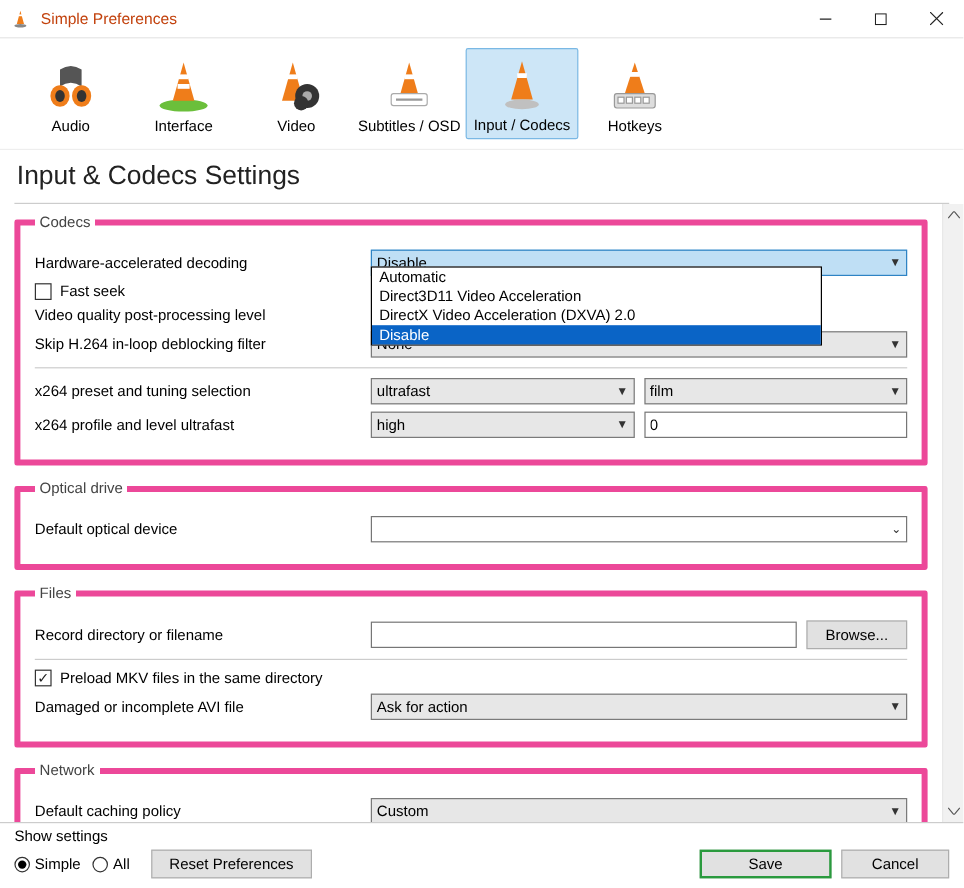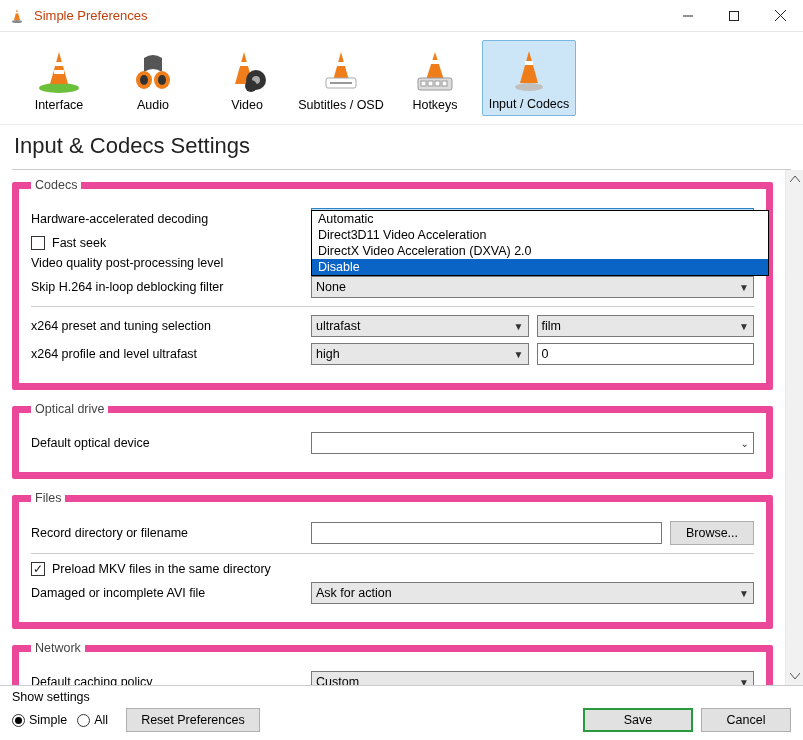--- a/index.html
+++ b/index.html
@@ -14,21 +14,21 @@
   .tab.selected { background:#cde6f7; border:1px solid #7ab8e4;}
   .tab-label { font-size:12.5px; color:#000; margin-top:4px; white-space:nowrap;}
   .tabicon { width:48px; height:46px; display:flex; align-items:flex-end; justify-content:center;}
   .heading { font-size:22px; padding:8px 14px 10px; color:#222;}
   .hr { height:1px; background:#ccc; margin:0 12px;}
   .scrollwrap { display:flex; flex:1; min-height:0;}
   .scrollarea { flex:1; overflow:hidden; padding:0 10px 6px 10px;}
   .scrollbar { width:18px; background:#f1f1f1; display:flex; flex-direction:column; align-items:center; border-left:1px solid #e8e8e8;}
   .scrollbar .arrow{height:18px;display:flex;align-items:center;justify-content:center;width:100%;}
   .scrollbar .track{flex:1;width:100%;}
-  fieldset { border:7px solid #ec4899; border-radius:2px; margin:8px 2px 12px; padding:10px 12px 12px;}
+  fieldset { border:5px solid #ec4899; border-radius:2px; margin:8px 2px 12px; padding:10px 12px 12px;}
   legend { font-size:12.5px; color:#444; padding:0 4px;}
   .row { display:flex; align-items:center; margin:6px 0;}
   .lbl { font-size:12.5px; color:#000;}
   .col-label { width:280px;}
   .select { flex:1; height:22px; background:#e7e7e7; border:1px solid #7a7a7a; font-size:12.5px; padding:0 4px; display:flex; align-items:center; justify-content:space-between; cursor:default;}
   .select.light { background:#fff; border:1px solid #767676;}
   .select .caret{font-size:10px;color:#333;}
   .select-open { background:#bfdff5!important; border:1px solid #2e83c4;}
   .dropdown { position:absolute; background:#fff; border:1px solid #000; z-index:10; font-size:12.5px;}
   .dropdown .opt { padding:1px 6px;}
@@ -76,107 +76,107 @@
         <line x1="0" y1="0" x2="11" y2="11"></line>
         <line x1="11" y1="0" x2="0" y2="11"></line>
       </svg>
     </div>
 </div>
 
 <div class="tabs">
   <div class="tab">
     <div class="tabicon">
         <svg width="46" height="44">
-          <ellipse cx="23" cy="38" rx="20" ry="5" fill="#6bbf3b"></ellipse>
-          <polygon points="23,2 32,34 14,34" fill="#ef7d1a"></polygon>
-          <rect x="19" y="12" width="8" height="4" fill="#fff"></rect>
-          <rect x="18" y="20" width="10" height="4" fill="#fff"></rect>
-        </svg>
-      </div>
-    <span class="tab-label">Interface</span>
-  </div>
-  <div class="tab">
-    <div class="tabicon">
-        <svg width="46" height="44">
           <path d="M14 8 Q23 2 32 8 L32 22 Q23 16 14 22 Z" fill="#555"></path>
           <ellipse cx="14" cy="30" rx="8" ry="9" fill="#ef7d1a"></ellipse>
           <ellipse cx="32" cy="30" rx="8" ry="9" fill="#ef7d1a"></ellipse>
           <ellipse cx="14" cy="30" rx="4" ry="5" fill="#333"></ellipse>
           <ellipse cx="32" cy="30" rx="4" ry="5" fill="#333"></ellipse>
         </svg>
       </div>
     <span class="tab-label">Audio</span>
   </div>
   <div class="tab">
     <div class="tabicon">
         <svg width="46" height="44">
+          <ellipse cx="23" cy="38" rx="20" ry="5" fill="#6bbf3b"></ellipse>
+          <polygon points="23,2 32,34 14,34" fill="#ef7d1a"></polygon>
+          <rect x="19" y="12" width="8" height="4" fill="#fff"></rect>
+          <rect x="18" y="20" width="10" height="4" fill="#fff"></rect>
+        </svg>
+      </div>
+    <span class="tab-label">Interface</span>
+  </div>
+  <div class="tab">
+    <div class="tabicon">
+        <svg width="46" height="44">
           <polygon points="20,2 29,34 11,34" fill="#ef7d1a"></polygon>
           <rect x="16" y="12" width="8" height="4" fill="#fff"></rect>
           <circle cx="32" cy="30" r="10" fill="#333"></circle>
           <circle cx="32" cy="30" r="4" fill="#aaa"></circle>
           <circle cx="27" cy="36" r="6" fill="#333"></circle>
         </svg>
       </div>
     <span class="tab-label">Video</span>
   </div>
   <div class="tab">
     <div class="tabicon">
         <svg width="46" height="44">
           <polygon points="23,2 32,34 14,34" fill="#ef7d1a"></polygon>
           <rect x="19" y="12" width="8" height="4" fill="#fff"></rect>
           <rect x="8" y="28" width="30" height="10" rx="2" fill="#fff" stroke="#aaa"></rect>
           <line x1="12" y1="33" x2="34" y2="33" stroke="#999" stroke-width="2"></line>
         </svg>
       </div>
     <span class="tab-label">Subtitles / OSD</span>
+  </div>
+  <div class="tab selected">
+    <div class="tabicon">
+        <svg width="46" height="44">
+          <polygon points="23,2 32,34 14,34" fill="#ef7d1a"></polygon>
+          <rect x="19" y="12" width="8" height="4" fill="#fff"></rect>
+          <ellipse cx="23" cy="38" rx="14" ry="4" fill="#c0c0c0"></ellipse>
+        </svg>
+      </div>
+    <span class="tab-label">Input / Codecs</span>
   </div>
   <div class="tab">
     <div class="tabicon">
         <svg width="46" height="44">
           <polygon points="23,2 32,30 14,30" fill="#ef7d1a"></polygon>
           <rect x="19" y="10" width="8" height="4" fill="#fff"></rect>
           <rect x="6" y="28" width="34" height="12" rx="2" fill="#ddd" stroke="#999"></rect>
           <rect x="9" y="31" width="5" height="5" fill="#fff" stroke="#999"></rect>
           <rect x="16" y="31" width="5" height="5" fill="#fff" stroke="#999"></rect>
           <rect x="23" y="31" width="5" height="5" fill="#fff" stroke="#999"></rect>
           <rect x="30" y="31" width="5" height="5" fill="#fff" stroke="#999"></rect>
         </svg>
       </div>
     <span class="tab-label">Hotkeys</span>
   </div>
-  <div class="tab selected">
-    <div class="tabicon">
-        <svg width="46" height="44">
-          <polygon points="23,2 32,34 14,34" fill="#ef7d1a"></polygon>
-          <rect x="19" y="12" width="8" height="4" fill="#fff"></rect>
-          <ellipse cx="23" cy="38" rx="14" ry="4" fill="#c0c0c0"></ellipse>
-        </svg>
-      </div>
-    <span class="tab-label">Input / Codecs</span>
-  </div>
 </div>
 
 <div class="heading">Input &amp; Codecs Settings</div>
 <div class="hr"></div>
 
 <div class="scrollwrap">
 <div class="scrollarea">
 
 <fieldset class="codecs-pos">
   <legend>Codecs</legend>
 
   <div class="row">
     <span class="lbl col-label">Hardware-accelerated decoding</span>
     <div class="select select-open" style="flex:1">
       <span>Disable</span>
       <span class="caret">▼</span>
     </div>
   </div>
 
-  <div class="dropdown" style="left:292px; top:18px; width:458px;">
+  <div class="dropdown" style="left:292px; top:30px; width:376px;">
     <div class="opt">Automatic</div>
     <div class="opt">Direct3D11 Video Acceleration</div>
     <div class="opt">DirectX Video Acceleration (DXVA) 2.0</div>
     <div class="opt sel">Disable</div>
   </div>
 
   <div class="row">
     <div class="checkbox">
       <span class="cb-box"></span>
       <span class="lbl">Fast seek</span>

